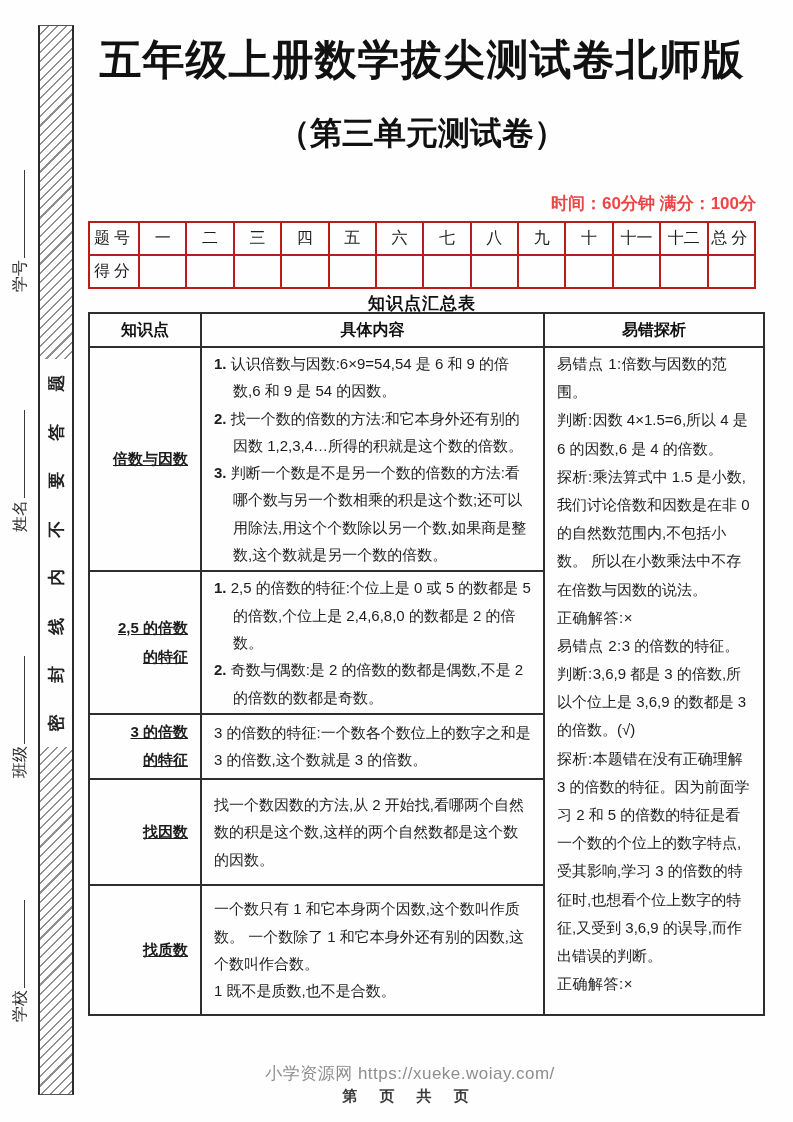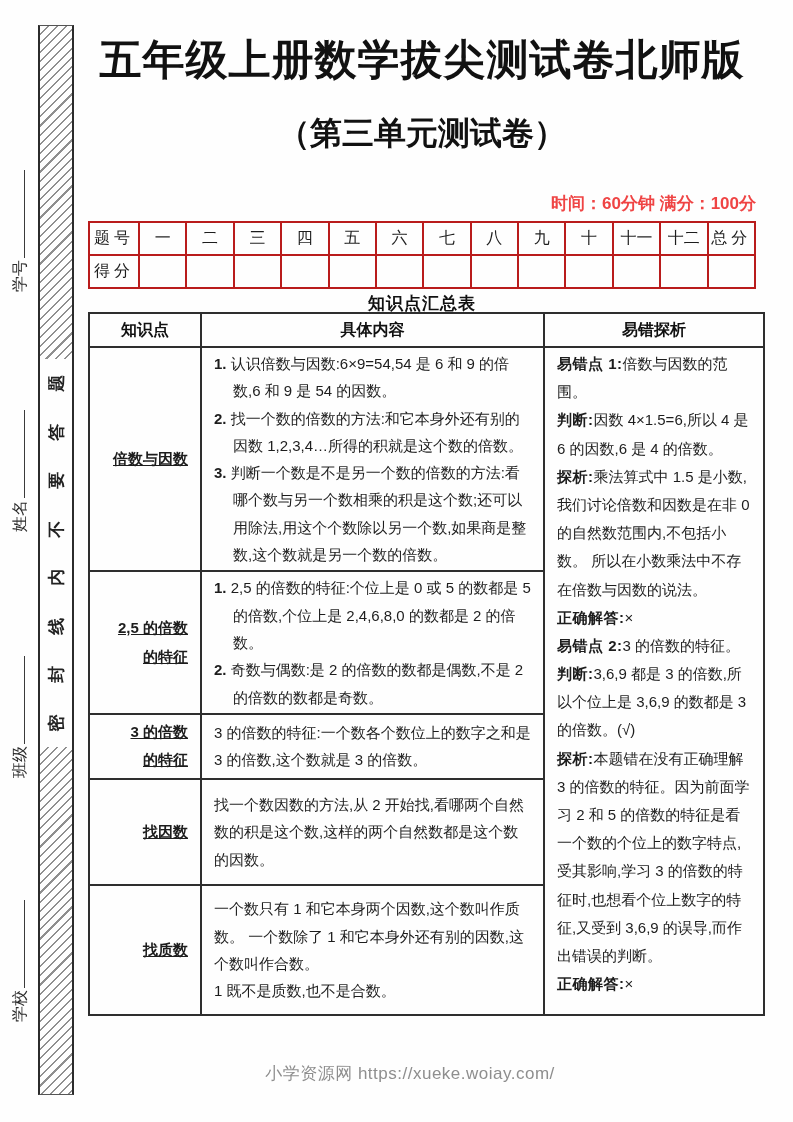--- a/index.html
+++ b/index.html
@@ -79,21 +79,21 @@
     vertical-align:middle;font-size:15px;line-height:1.82;color:#1d1d1d;
     padding:4px 8px 4px 8px;
   }
   .k-item{padding-left:19px;text-indent:-19px;margin:0;}
   .k-item b{font-weight:900;}
   .analysis-cell{
     vertical-align:top;font-size:15px;line-height:1.88;color:#1d1d1d;
     padding:4px 7px;
   }
   .a-seg{margin:0;}
-  .a-seg b{font-weight:700;letter-spacing:0.5px;}
+  .a-seg b{font-weight:400;letter-spacing:0.5px;}
   
   tr.r1 td{height:217px;} tr.r2 td{height:133px;} tr.r3 td{height:59px;}
   tr.r4 td{height:100px;} tr.r5 td{height:124px;}
   
   .footer{position:absolute;left:60px;top:1062px;width:700px;text-align:center;}
   .footer .site{font-size:17px;color:#8e8e8e;letter-spacing:0.5px;}
   .footer .pagenums{font-size:15px;color:#3c3c3c;font-weight:bold;letter-spacing:9px;margin-top:2px;}
 </style>
 </head>
 <body>
@@ -220,13 +220,14 @@
     <td class="content-cell">
       <p class="a-seg">一个数只有 1 和它本身两个因数,这个数叫作质数。 一个数除了 1 和它本身外还有别的因数,这个数叫作合数。</p>
       <p class="a-seg">1 既不是质数,也不是合数。</p>
     </td>
   </tr>
 </tbody>
   </table>
 
 <div class="footer">
   <div class="site">小学资源网 https://xueke.woiay.com/</div>
+  <div class="pagenums">第 页 共 页</div>
 </div>
 
 </body></html>

